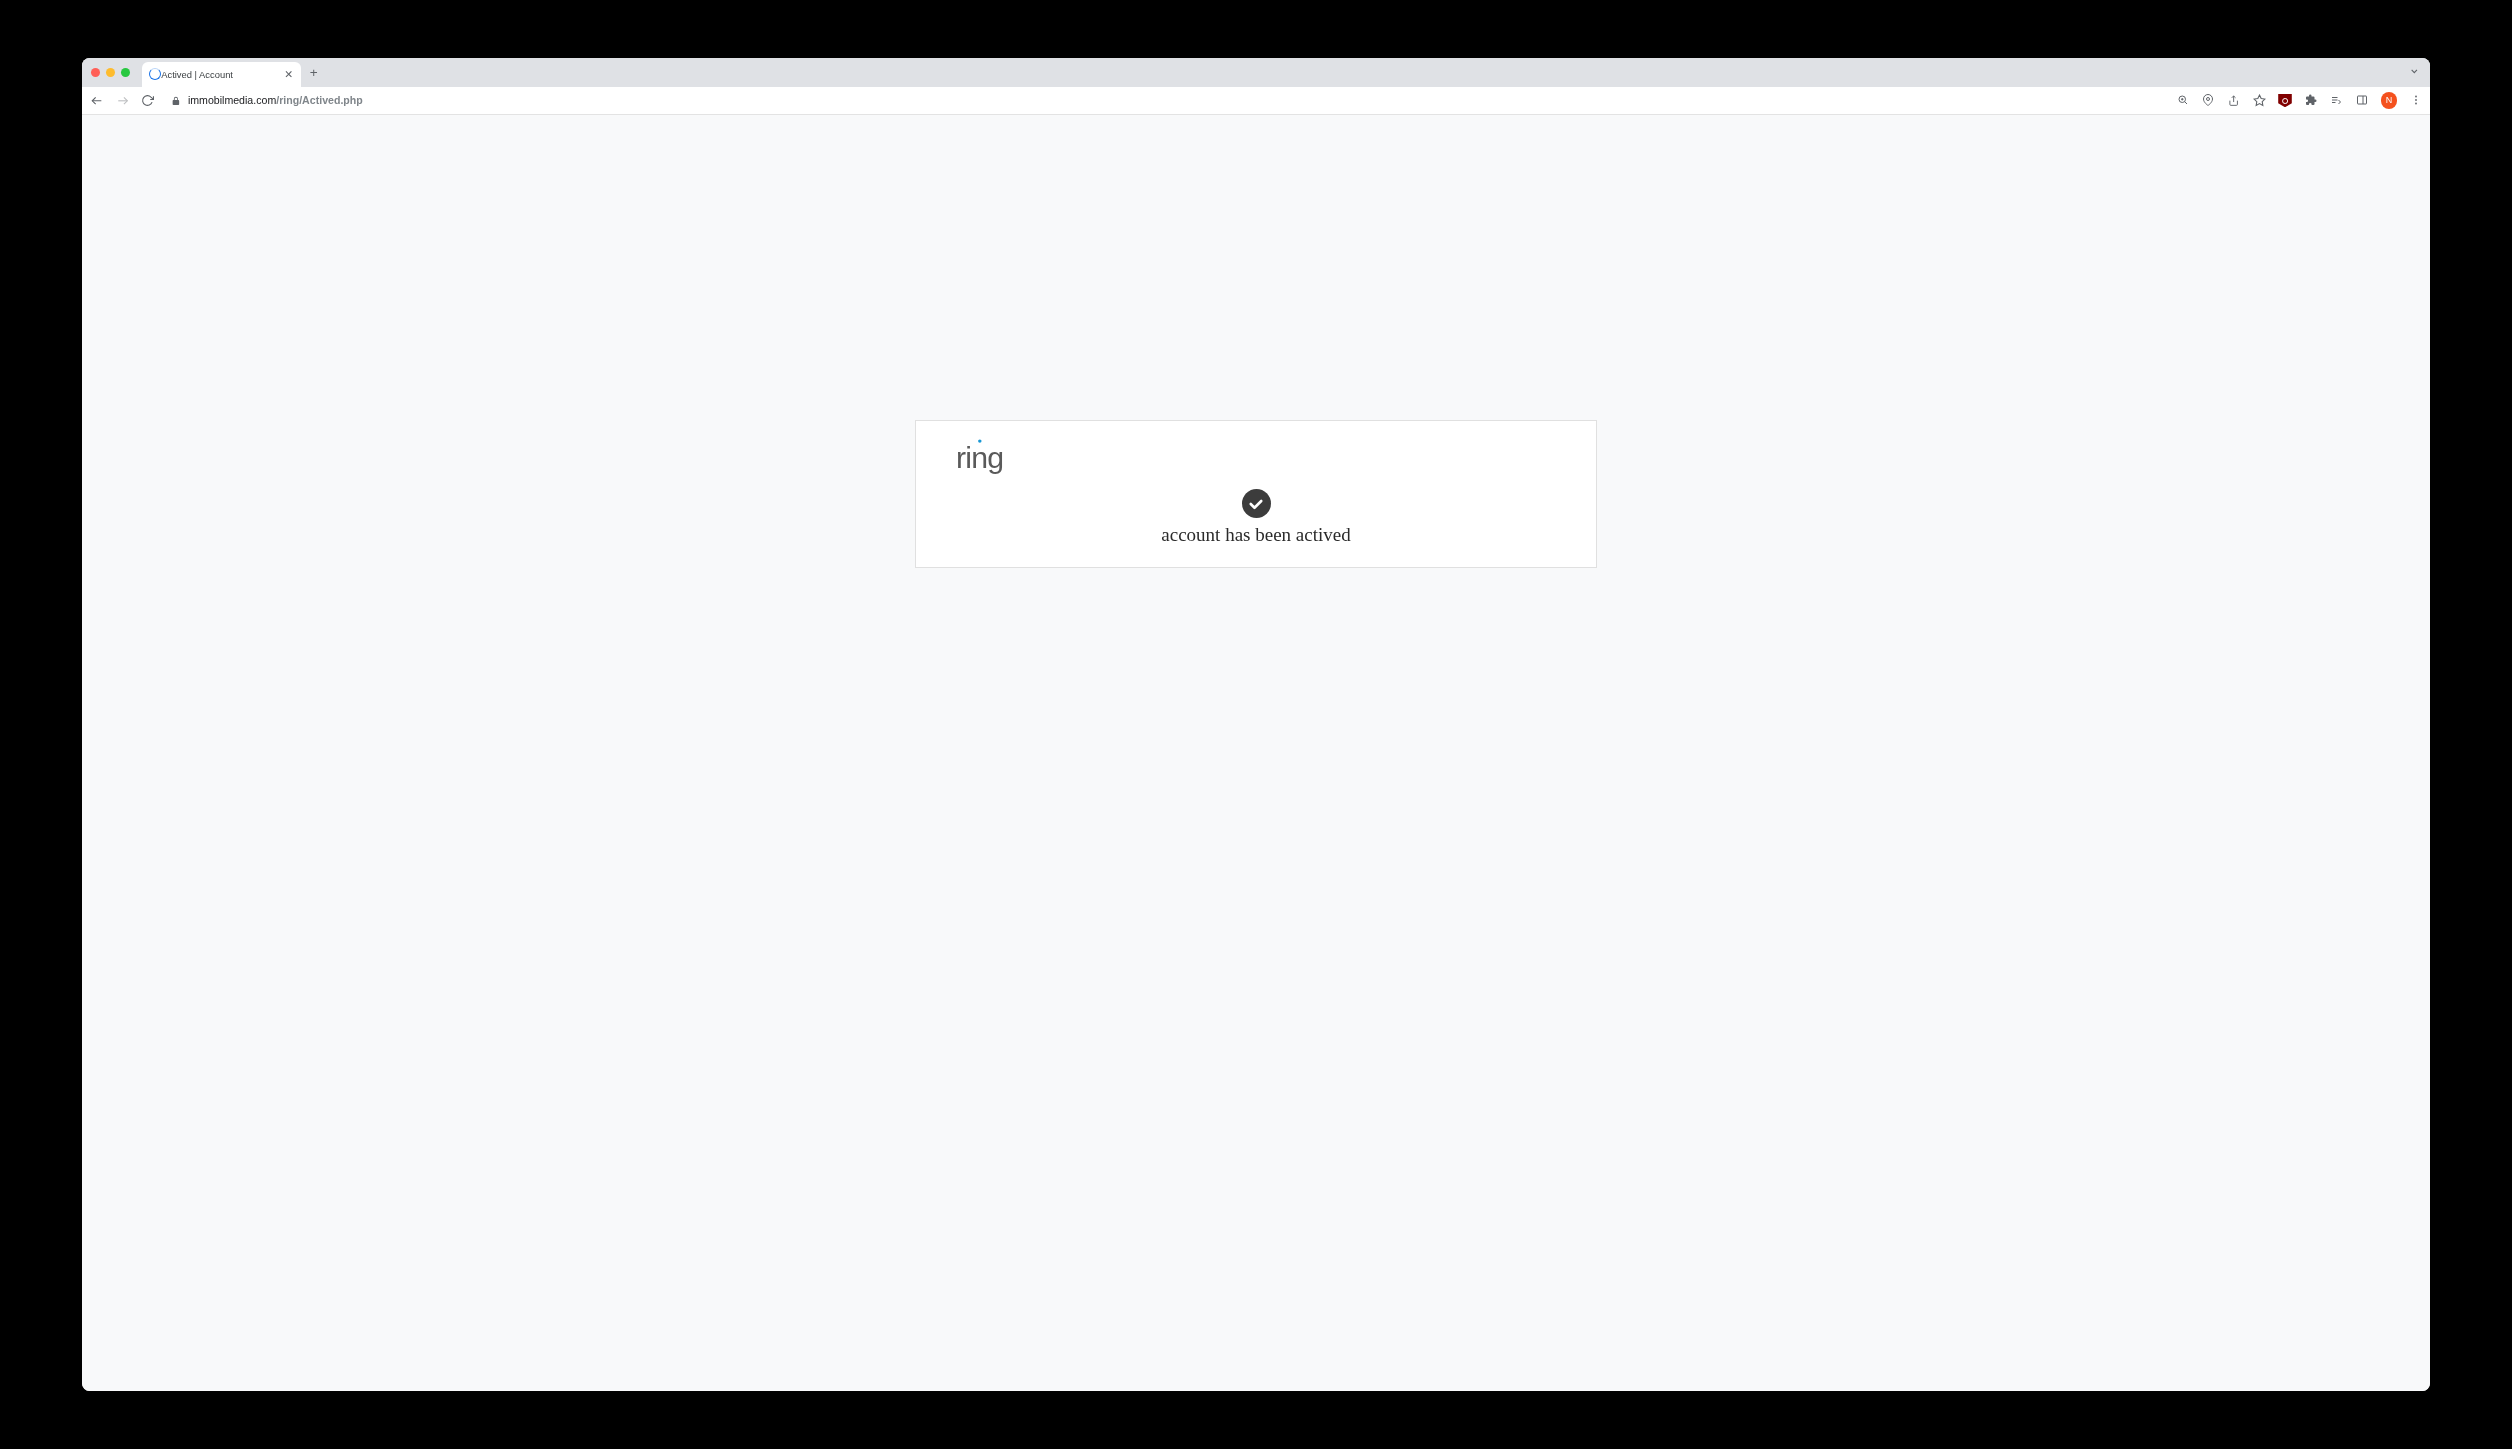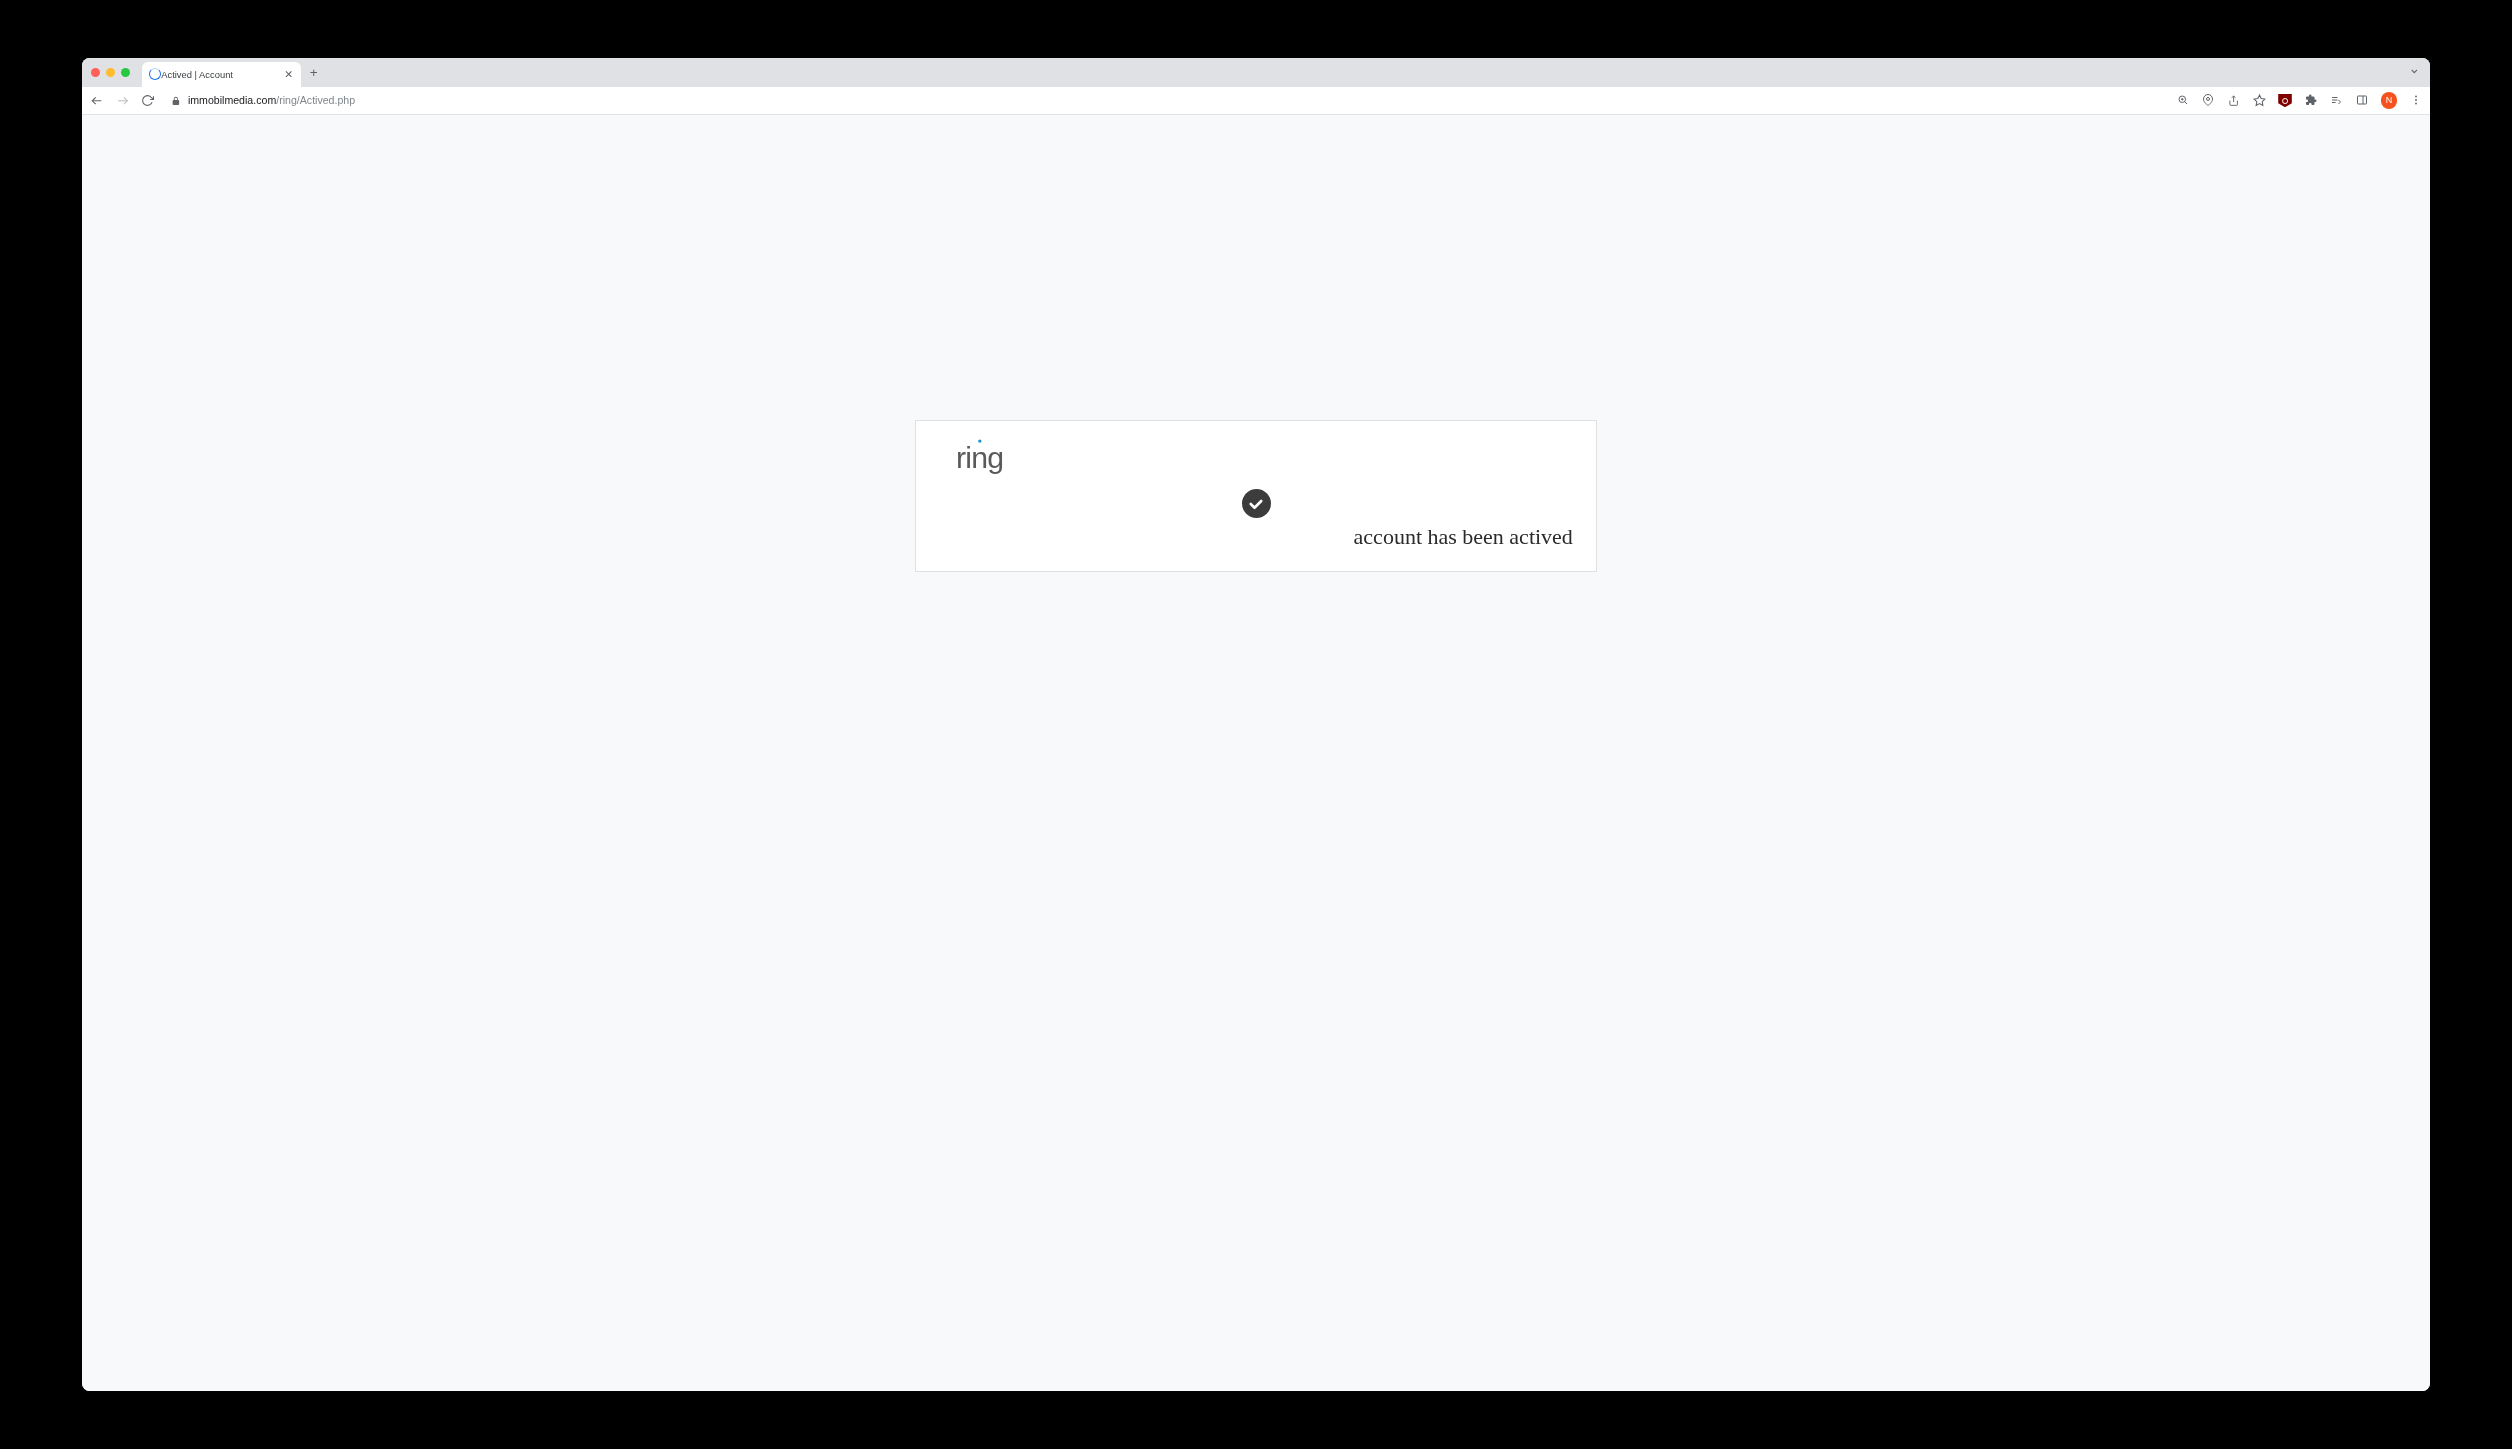--- a/index.html
+++ b/index.html
@@ -111,21 +111,21 @@
       align-items: center;
       gap: 7.6px;
       padding-left: 4.5px;
     }
     .lock {
       color: #5f6368;
       display: flex;
     }
     .url { font-size: 10.6px; color: #202124; }
     .url .domain { color: #202124; }
-    .url .path { color: #80868b; }
+    .url .path { color: #80868b; font-weight: bold; }
     .right-icons {
       display: flex;
       align-items: center;
       gap: 12px;
     }
     .ico {
       color: #5f6368;
       display: flex;
       align-items: center;
       justify-content: center;
@@ -190,23 +190,23 @@
     .check {
       width: 29px;
       height: 29px;
       background: #3c3c3c;
       border-radius: 50%;
       display: flex;
       align-items: center;
       justify-content: center;
     }
     .msg {
-      text-align: right;
+      text-align: center;
       font-family: Georgia, 'Times New Roman', serif;
-      font-size: 22px;
+      font-size: 19px;
       color: #2b2b2b;
     }
   </style>
 </head>
 <body>
 
 <div class="window">
   <div class="tab-strip">
     <div class="traffic-lights">
       <div class="tl red"></div>

